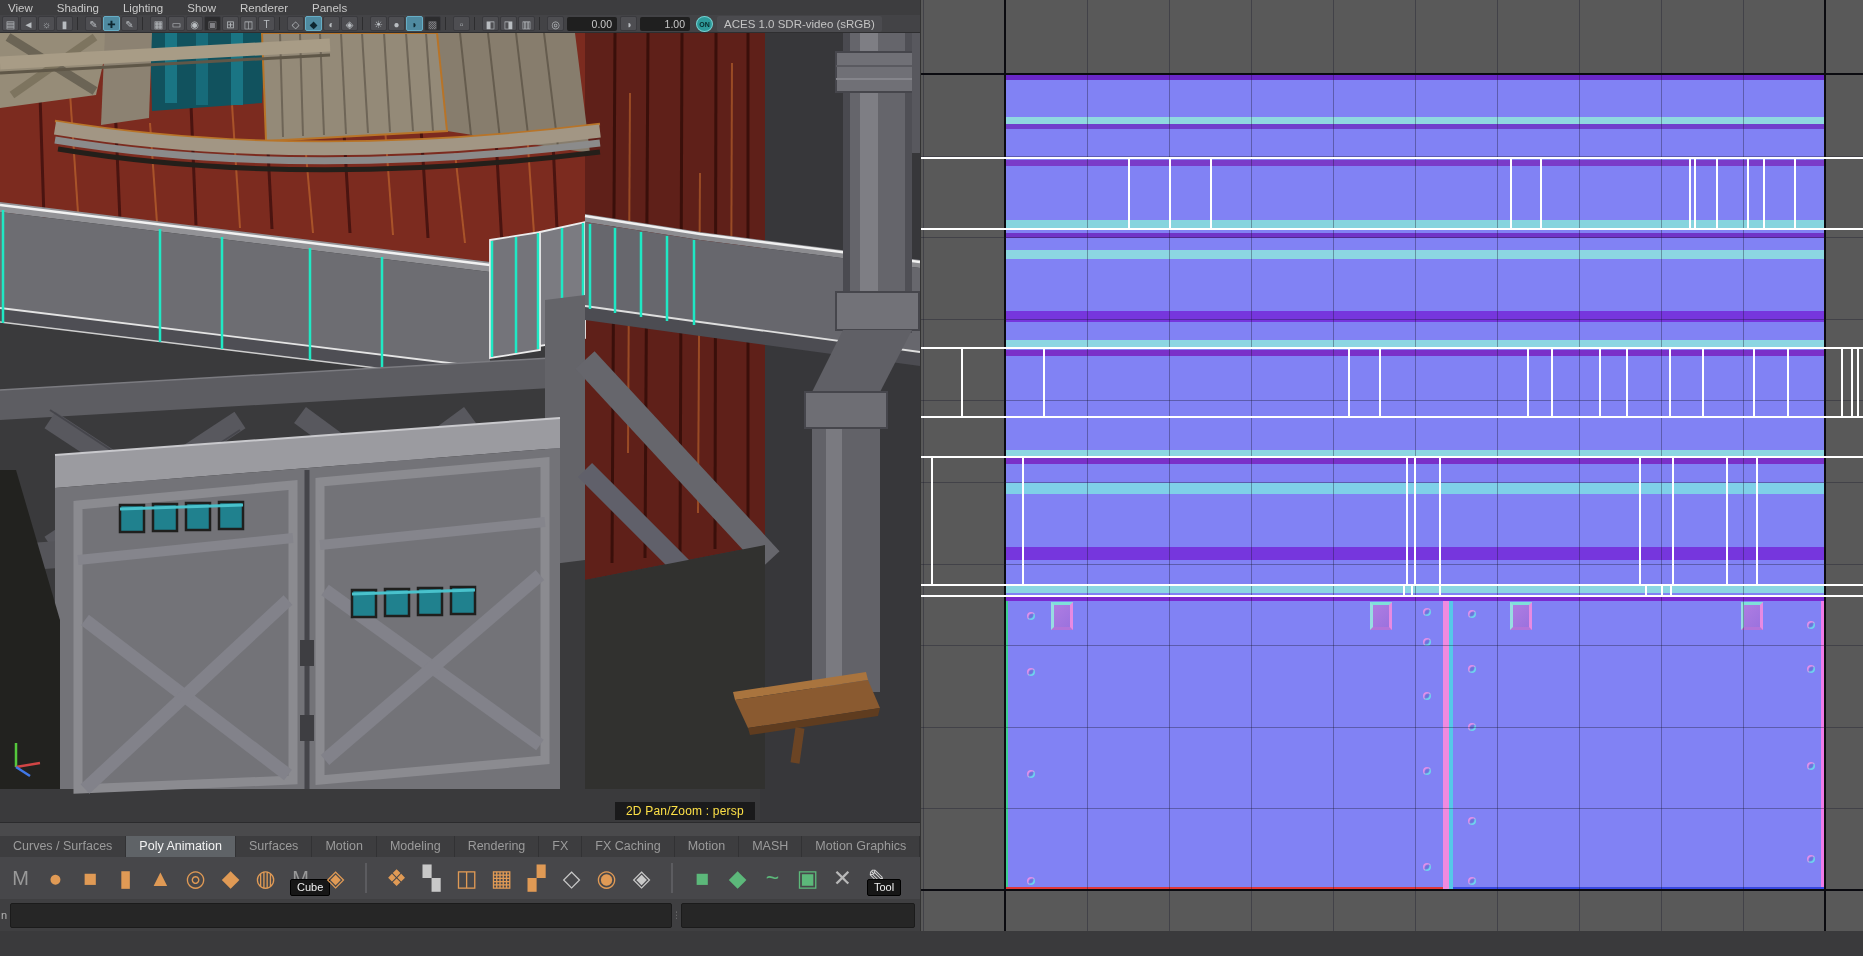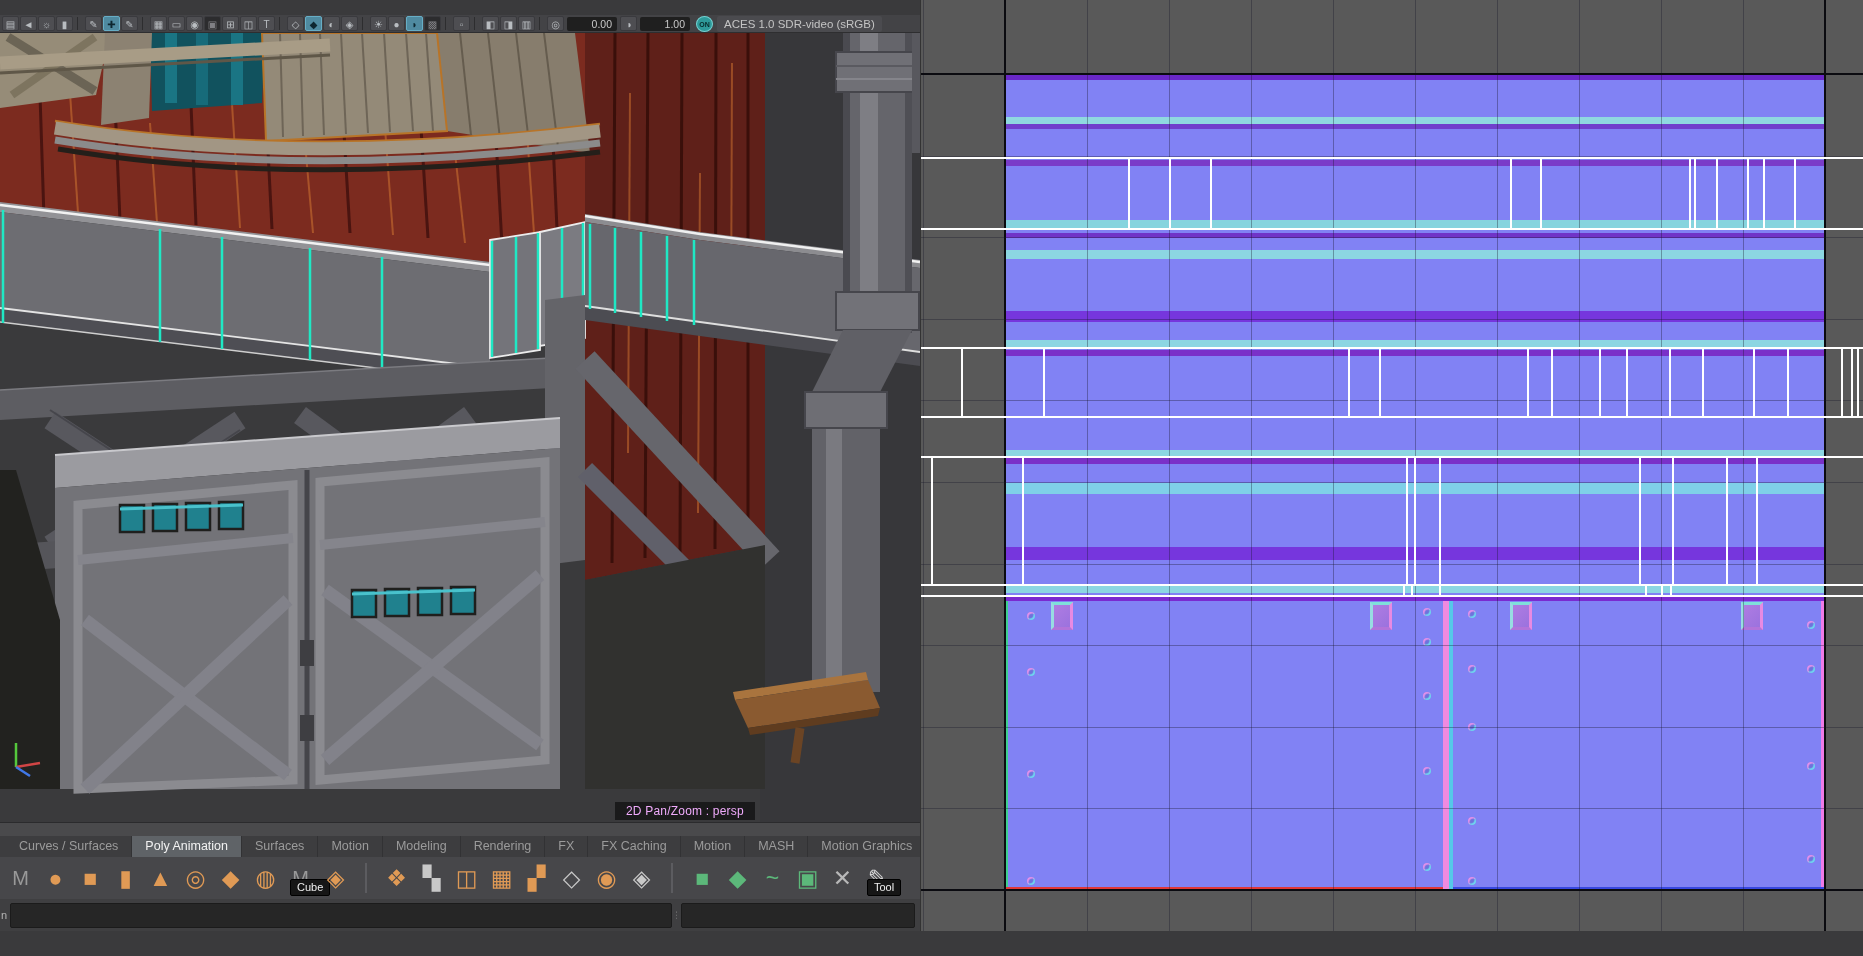--- a/index.html
+++ b/index.html
@@ -17,27 +17,27 @@
   .tb-icon.active{background:#4f8aa0;color:#0e2730;border-color:#67aec6;}
   .tb-icon.dark{background:#2c2c2e;color:#808084;}
   .tb-sep{flex:0 0 3px;height:13px;border-left:1px solid #2d2d2f;margin:0 3px;}
   .tb-field{flex:0 0 40px;height:14px;background:#1f1f1f;color:#c8c8c8;font-size:10.5px;line-height:14px;
       text-align:right;padding:0 5px;border-radius:2px;margin:0 2px;}
   .tb-on{flex:0 0 17px;height:16px;border-radius:50%;background:#2e9a9a;color:#072a2a;font-size:7px;
       font-weight:bold;line-height:16px;text-align:center;border:1px solid #74d2d2;box-sizing:border-box;margin:0 3px;}
   .tb-colorspace{flex:0 0 auto;background:#4b4b4f;color:#c4c4c4;font-size:11.5px;height:16px;line-height:16px;
       padding:0 7px;border-radius:2px;white-space:nowrap;}
   #vp-scene{position:absolute;left:0;top:33px;width:920px;height:789px;overflow:hidden;background:#3a3a3c;}
-  .overlay-label{position:absolute;left:615px;top:769px;background:rgba(18,18,18,.78);color:#f0abfc;
+  .overlay-label{position:absolute;left:615px;top:769px;background:rgba(18,18,18,.78);color:#fde047;
       font-size:12px;padding:2px 11px;letter-spacing:.2px;}
   #vp-divider{position:absolute;left:0;top:822px;right:0;height:14px;background:#4a4a4c;
       border-top:1px solid #2b2b2d;box-sizing:border-box;}
   
   #shelf-tabs{position:absolute;left:0;top:836px;right:0;height:21px;background:#3d3d3f;display:flex;
-      font-size:12.5px;color:#9b9b9b;overflow:hidden;padding-left:6px;}
+      font-size:12.5px;color:#9b9b9b;overflow:hidden;}
   .shelf-tab{padding:0 13px;line-height:21px;border-right:1px solid #323234;white-space:nowrap;}
   .shelf-tab.active{background:#5f6367;color:#f2f2f2;}
   #shelf-icons{position:absolute;left:0;top:857px;right:0;height:42px;background:#47474a;display:flex;
       align-items:center;padding-left:3px;overflow:hidden;}
   .shelf-icon{position:relative;flex:0 0 35px;height:38px;text-align:center;font-size:23px;line-height:38px;}
   .shelf-sep{flex:0 0 2px;height:30px;background:#5c5c60;margin:0 12px;}
   .shelf-badge{position:absolute;bottom:1px;left:7px;background:#161616;color:#efefef;font-size:11px;
       line-height:15px;padding:0 6px;border-radius:2px;border:1px solid #000;white-space:nowrap;}
   
   #cmdline{position:absolute;left:0;top:899px;right:0;height:32px;background:#3f3f41;display:flex;align-items:center;}
@@ -58,20 +58,28 @@
       border-top:3px solid #7fe0da;border-left:3px solid #98dce2;border-right:3px solid #e88ae2;
       border-bottom:3px solid #b274da;box-sizing:border-box;}
 </style>
 </head>
 <body>
 
 <div id="root">
 
   <div id="left-panel">
 
+    <div id="vp-menubar">
+        <span class="menu-item">View</span>
+        <span class="menu-item">Shading</span>
+        <span class="menu-item">Lighting</span>
+        <span class="menu-item">Show</span>
+        <span class="menu-item">Renderer</span>
+        <span class="menu-item">Panels</span>
+      </div>
 
     <div id="vp-toolbar">
         <div class="tb-icon">▤</div>
         <div class="tb-icon">◄</div>
         <div class="tb-icon">☼</div>
         <div class="tb-icon">▮</div>
         <div class="tb-sep"></div>
         <div class="tb-icon">✎</div>
         <div class="tb-icon active">✚</div>
         <div class="tb-icon">✎</div>

